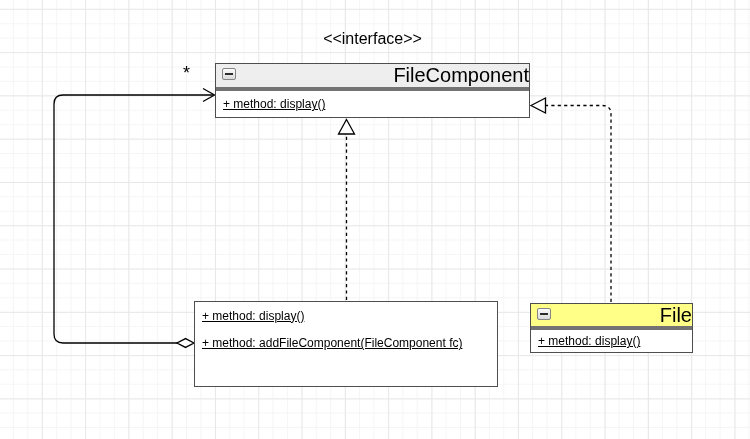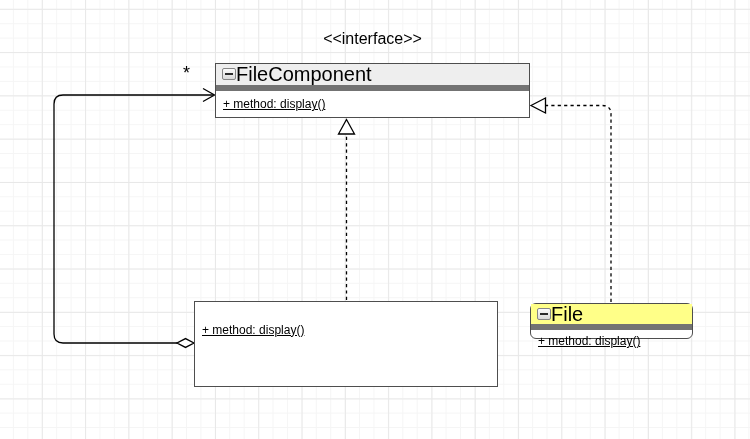--- a/index.html
+++ b/index.html
@@ -25,22 +25,22 @@
   }
   .edge-line { fill: none; stroke: #000000; stroke-width: 1.3px; }
   .edge-dashed { stroke-dasharray: 3.2 3.2; }
   .hollow { fill: #ffffff; stroke: #000000; stroke-width: 1.3px; }
   .uml-class {
     position: absolute; z-index: 2; box-sizing: border-box;
     background: #ffffff; border: 1px solid #4e4e4e;
   }
   .uml-header {
     position: relative; box-sizing: border-box;
-    border-bottom: 6px solid #737373;
-    display: flex; align-items: center; justify-content: flex-start; padding-left: 20px;
+    border-bottom: 4px solid #737373;
+    display: flex; align-items: center; justify-content: flex-end; padding-left: 20px;
   }
   .uml-title { font-size: 20px; color: #000000; white-space: nowrap; }
   .collapse-icon {
     position: absolute; left: 6px; top: 4px; width: 14px; height: 12px;
     box-sizing: border-box; border: 1px solid #868686; border-radius: 2px;
     background: linear-gradient(#fbfbfb, #d9d9d9);
     display: flex; align-items: center; justify-content: center;
     cursor: pointer;
   }
   .minus-glyph { display: block; width: 8px; height: 0; border-top: 2px solid #2b2b2b; }
@@ -49,21 +49,21 @@
     flex: 1; display: flex; align-items: center;
     font-size: 12px; color: #000000; padding-left: 7px; white-space: nowrap;
   }
   
   .box-filecomponent { left: 215px; top: 63px; width: 315px; height: 55px; }
   .box-filecomponent .uml-header { height: 27px; }
   .box-filecomponent .uml-body { height: 26px; }
   .box-folder { left: 194px; top: 301px; width: 304px; height: 86px; }
   .box-folder .uml-header { height: 29px; }
   .box-folder .uml-body { height: 55px; }
-  .box-file { left: 530px; top: 303px; width: 163px; height: 36px; border-radius: 6px; }
+  .box-file { left: 530px; top: 303px; width: 163px; height: 50px; }
   .box-file .uml-header { height: 26px; }
   .box-file .uml-body { height: 22px; }
   
   .stereotype-label {
     position: absolute; z-index: 3; left: 215px; top: 30px; width: 315px;
     text-align: center; font-size: 16px; color: #000000;
   }
   .multiplicity-label {
     position: absolute; z-index: 3; left: 183px; top: 63px;
     font-size: 18px; color: #000000;
@@ -105,20 +105,21 @@
       <span class="uml-title">FileComponent</span>
     </div>
     <div class="uml-body">
       <div class="uml-member">+ method: display()</div>
     </div>
   </div>
 
   <div class="uml-class box-folder">
     <div class="uml-body">
       <div class="uml-member">+ method: display()</div>
+      <div class="uml-member">+ method: addFileComponent(FileComponent fc)</div>
     </div>
   </div>
 
   <div class="uml-class box-file">
     <div class="uml-header" style="background-color: rgb(255, 255, 136);">
       <div class="collapse-icon">
         <span class="minus-glyph"></span>
       </div>
       <span class="uml-title">File</span>
     </div>

